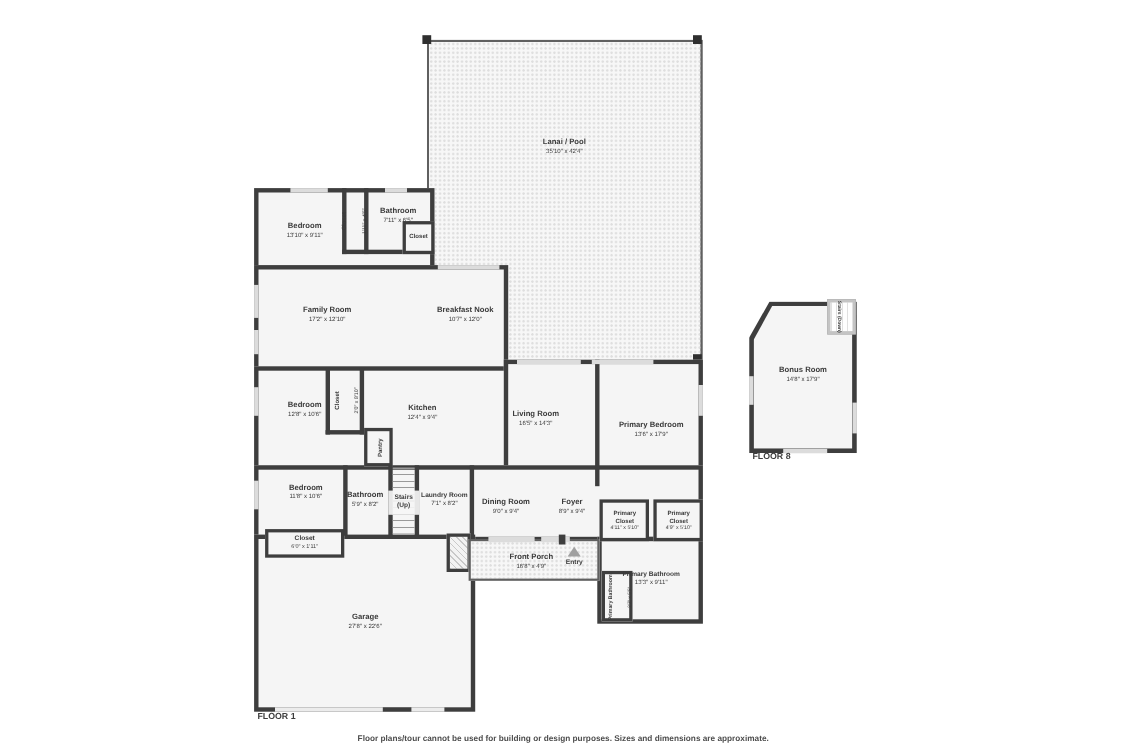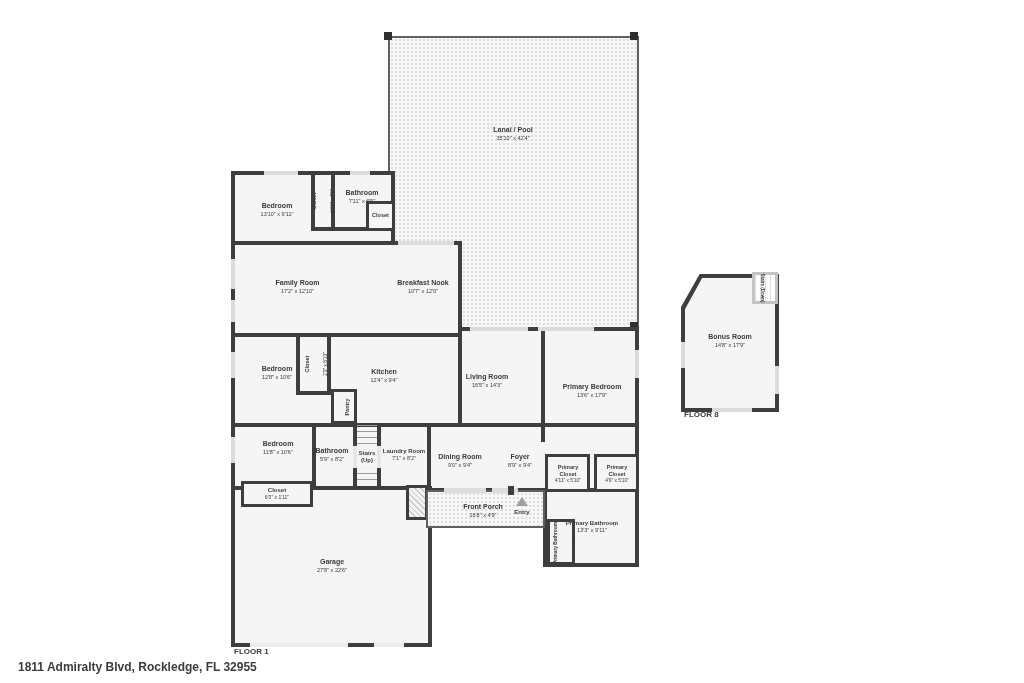--- a/index.html
+++ b/index.html
@@ -219,15 +219,15 @@
   </div>
   <div class="win" style="left:681px;top:342px;width:4px;height:26px"></div>
   <div class="win" style="left:775px;top:366px;width:4px;height:28px"></div>
   <div class="win" style="left:712px;top:408px;width:40px;height:4px"></div>
   <div class="lbl" style="left:696px;top:330px;width:68px;height:22px">
     <span class="nm">Bonus Room</span>
     <span class="dm">14'8" x 17'9"</span>
   </div>
   <div class="floor-lbl" style="left:684px;top:410px">FLOOR 8</div>
 
-  <div class="address">1811 Admiralty Blvd, Rockledge, FL 32955</div>
+  <div class="disclaimer">Floor plans/tour cannot be used for building or design purposes. Sizes and dimensions are approximate.</div>
 
 </div>
 
 </body></html>

